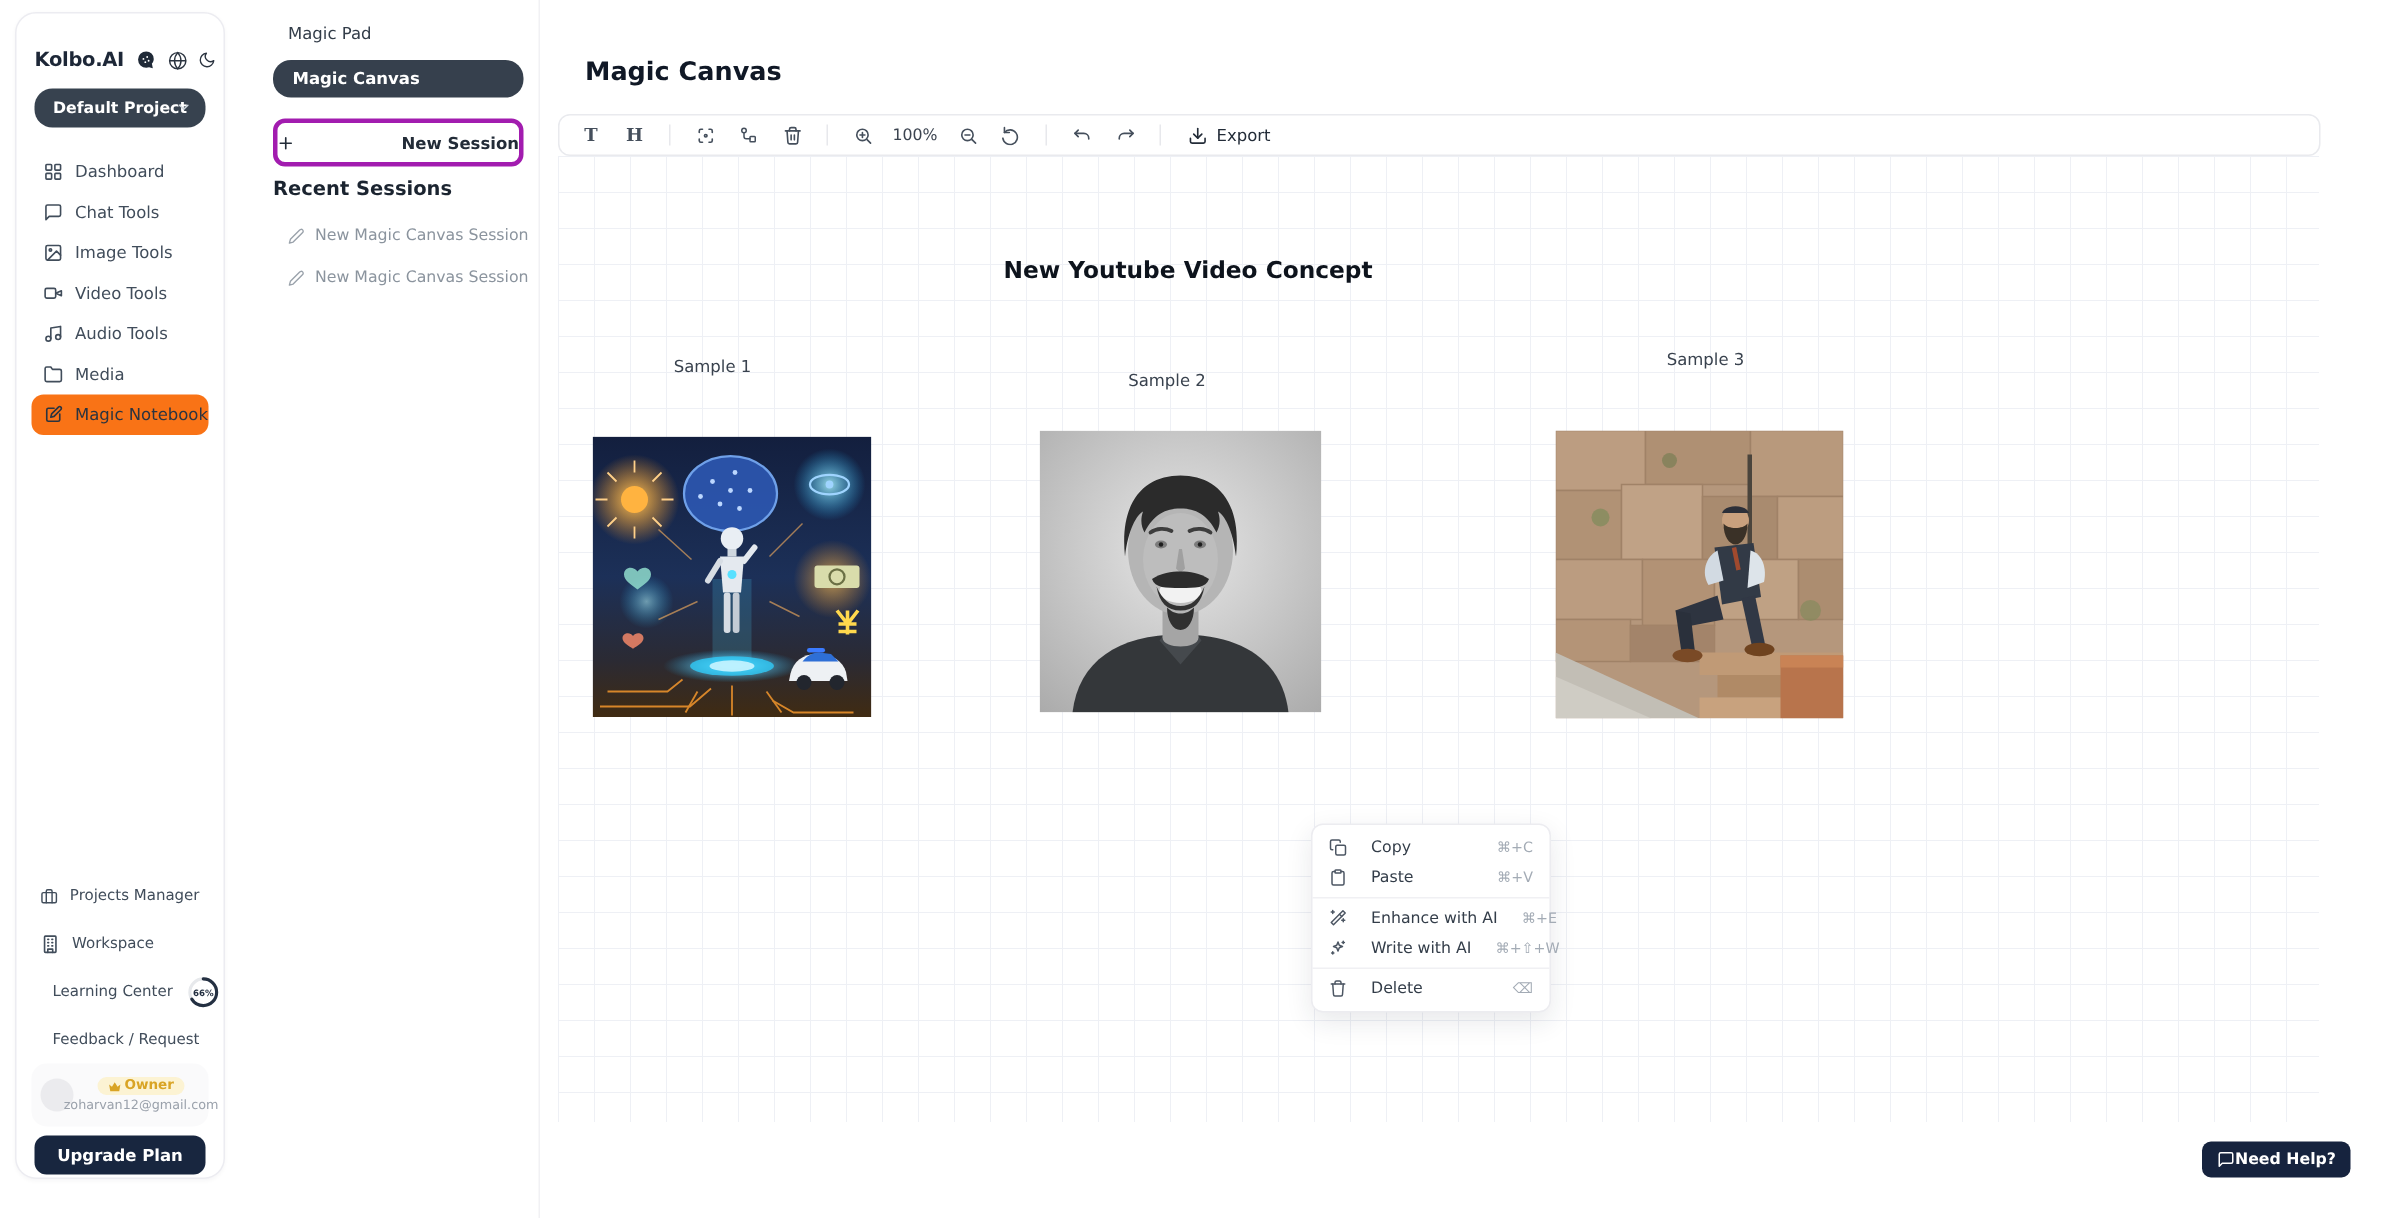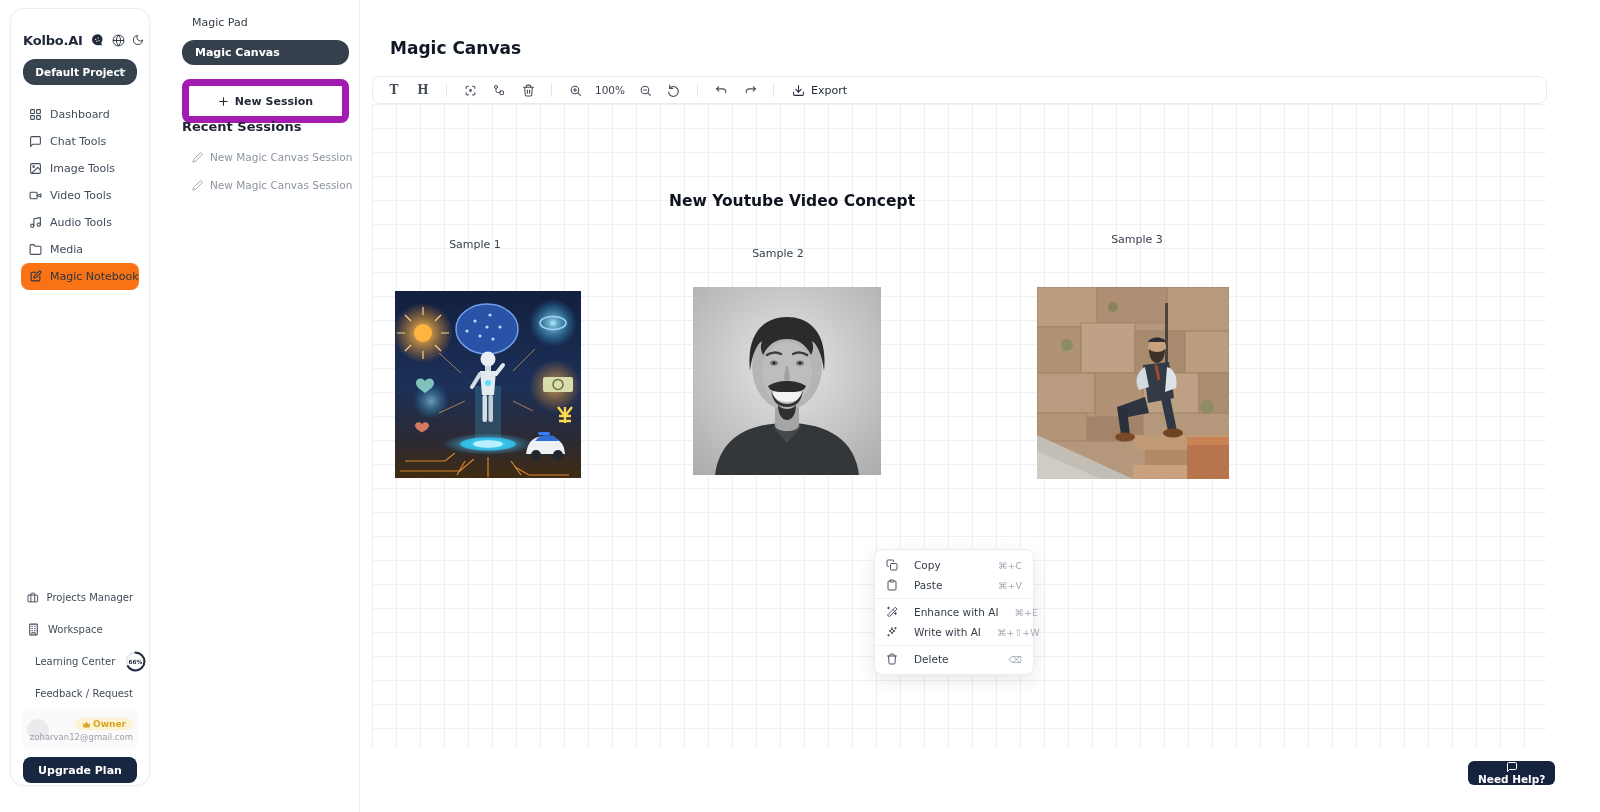--- a/index.html
+++ b/index.html
@@ -25,38 +25,38 @@
   .nav-item.sel { background:#f97316; color:#2b3440; }
   .nav-item svg { flex:0 0 auto; }
   .bottom-nav { position:absolute; left:10px; right:10px; top:572px; }
   .bnav-item { display:flex; align-items:center; gap:8px; height:32px; padding:0 6px;
                font-size:10px; color:#414d5b; cursor:pointer; white-space:nowrap; }
   .ring { margin-left:2px; flex:0 0 auto; }
   .user-card { position:absolute; left:10px; right:10px; top:700px; height:42px;
                background:#fafafb; border-radius:10px; display:flex; align-items:center;
                gap:6px; padding:0 6px; cursor:pointer; }
   .avatar { width:22px; height:22px; border-radius:50%; background:#ebebee; flex:0 0 auto; }
-  .user-col { display:flex; flex-direction:column; align-items:flex-end; gap:2px; min-width:0; }
+  .user-col { display:flex; flex-direction:column; align-items:center; gap:2px; min-width:0; }
   .owner-badge { display:flex; align-items:center; gap:2px; background:#fcf3d3; color:#d9a425;
                  font-size:9px; font-weight:700; padding:1px 7px; border-radius:8px; }
   .user-email { font-size:8.5px; color:#9aa1ab; white-space:nowrap; }
   .upgrade-btn { position:absolute; left:12px; right:12px; top:748px; height:26px;
                  background:#18263f; border-radius:8px; color:#fff; font-size:11px; font-weight:700;
                  display:flex; align-items:center; justify-content:center; cursor:pointer; }
 
   
   .panel2 { position:absolute; left:162px; top:0; width:198px; height:812px;
             background:#fff; border-right:1px solid #f1f1f4; }
   .p-magicpad { position:absolute; left:30px; top:16px; font-size:11px; color:#333d49; cursor:pointer; }
   .p-canvas-pill { position:absolute; left:20px; right:10px; top:40px; height:25px;
                    background:#36404d; border-radius:12px; color:#fff; font-size:11px; font-weight:600;
                    display:flex; align-items:center; padding-left:13px; cursor:pointer; }
-  .p-newsession { position:absolute; left:20px; right:10px; top:79px; height:44px;
-                  background:#fff; border:7px solid #a21caf; border-radius:8px;
-                  display:flex; align-items:center; justify-content:center; gap:6px;
+  .p-newsession { position:absolute; left:20px; right:10px; top:79px; height:32px;
+                  background:#fff; border:3px solid #a21caf; border-radius:8px;
+                  display:flex; align-items:center; justify-content:space-between; gap:6px;
                   font-size:11px; font-weight:600; color:#232c38; cursor:pointer; }
   .p-recent { position:absolute; left:20px; top:119px; font-size:13px; font-weight:700; color:#1b2430; }
   .p-session { position:absolute; left:30px; display:flex; align-items:center; gap:7px;
                font-size:10.5px; color:#8b949e; cursor:pointer; white-space:nowrap; }
   .p-session svg { color:#9aa2ab; }
 
   
   .page-title { position:absolute; left:390px; top:38px; font-size:17px; font-weight:700; color:#101826; }
   .toolbar { position:absolute; left:372px; top:76px; width:1175px; height:28px;
              background:#fff; border:1px solid #e9eaee; border-radius:8px;
@@ -69,21 +69,21 @@
   .tb-export { display:flex; align-items:center; gap:6px; font-size:11px; color:#232c38;
                cursor:pointer; margin-left:4px; }
 
   
   .canvas { position:absolute; left:372px; top:104px; width:1174px; height:644px;
             background-image:
               linear-gradient(to right, #eef0f5 1px, transparent 1px),
               linear-gradient(to bottom, #eef0f5 1px, transparent 1px);
             background-size:24px 24px; }
   .cv-title { position:absolute; left:420px; top:67px; transform:translateX(-50%);
-              font-size:15.5px; font-weight:700; color:#0d131c; white-space:nowrap; cursor:move;margin-top:21px; }
+              font-size:15.5px; font-weight:700; color:#0d131c; white-space:nowrap; cursor:move; }
   .cv-label { position:absolute; transform:translateX(-50%); font-size:11px; color:#39424e;
               white-space:nowrap; cursor:move; }
   .lbl1 { left:103px; top:134px; } .lbl2 { left:406px; top:143px; } .lbl3 { left:765px; top:129px; }
   .cv-img { position:absolute; overflow:hidden; cursor:move; }
   .cv-img svg { display:block; }
   .img1 { left:23px;  top:187px; width:186px; height:187px; }
   .img2 { left:321px; top:183px; width:188px; height:188px; }
   .img3 { left:665px; top:183px; width:192px; height:192px; }
 
   
@@ -92,21 +92,21 @@
          box-shadow:0 6px 18px rgba(25,35,55,.10); }
   .ctx-item { display:flex; align-items:center; gap:16px; padding:4px 11px; cursor:pointer; }
   .ctx-item svg { color:#4c5663; flex:0 0 auto; }
   .ctx-label { flex:1; font-size:10.5px; color:#333d49; white-space:nowrap; }
   .ctx-short { font-size:9.5px; color:#a3abb5; white-space:nowrap; }
   .ctx-sep { height:1px; background:#f0f0f3; margin:3px 0; }
 
   
   .need-help { position:absolute; left:1468px; top:761px; height:24px; padding:0 10px;
                background:#16233e; border-radius:6px; color:#fff; font-size:10.5px; font-weight:700;
-               display:flex; align-items:center; gap:0; cursor:pointer;flex-direction:column; }
+               display:flex; align-items:center; gap:0; cursor:pointer; }
 </style>
 </head>
 <body>
 
 <div id="app">
 
   <div class="sidebar">
     <div class="logo-row">
       <span class="logo-text">Kolbo.AI</span>
       <span class="top-ic">

